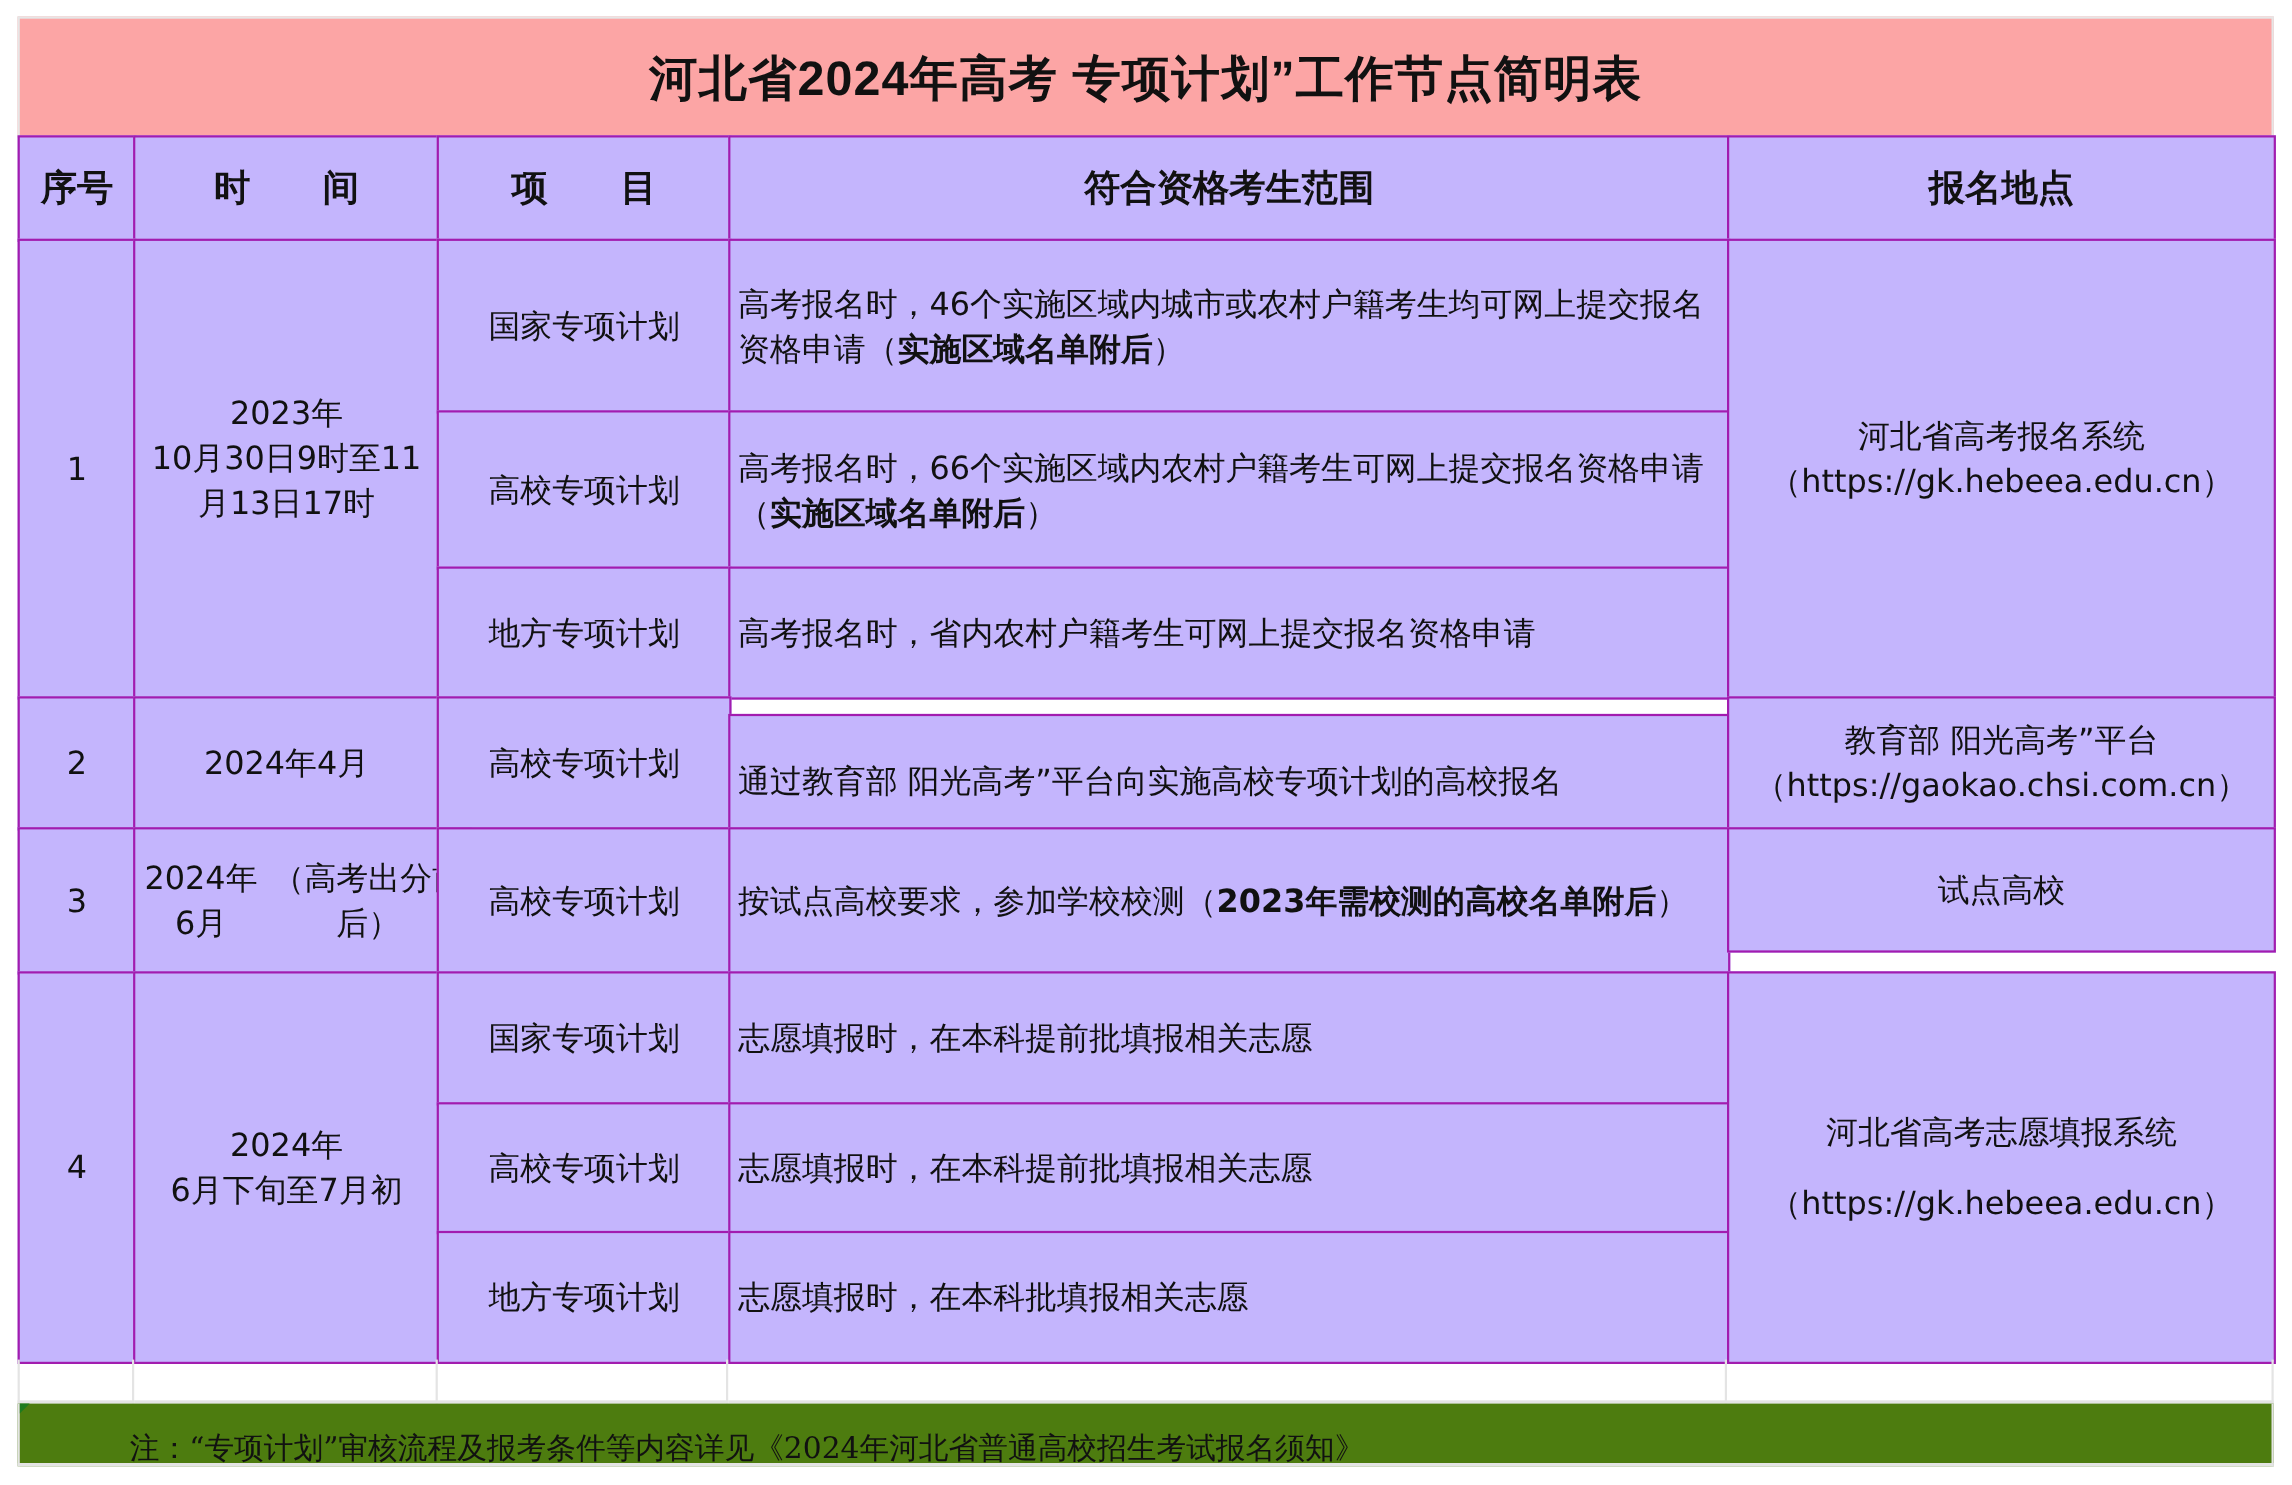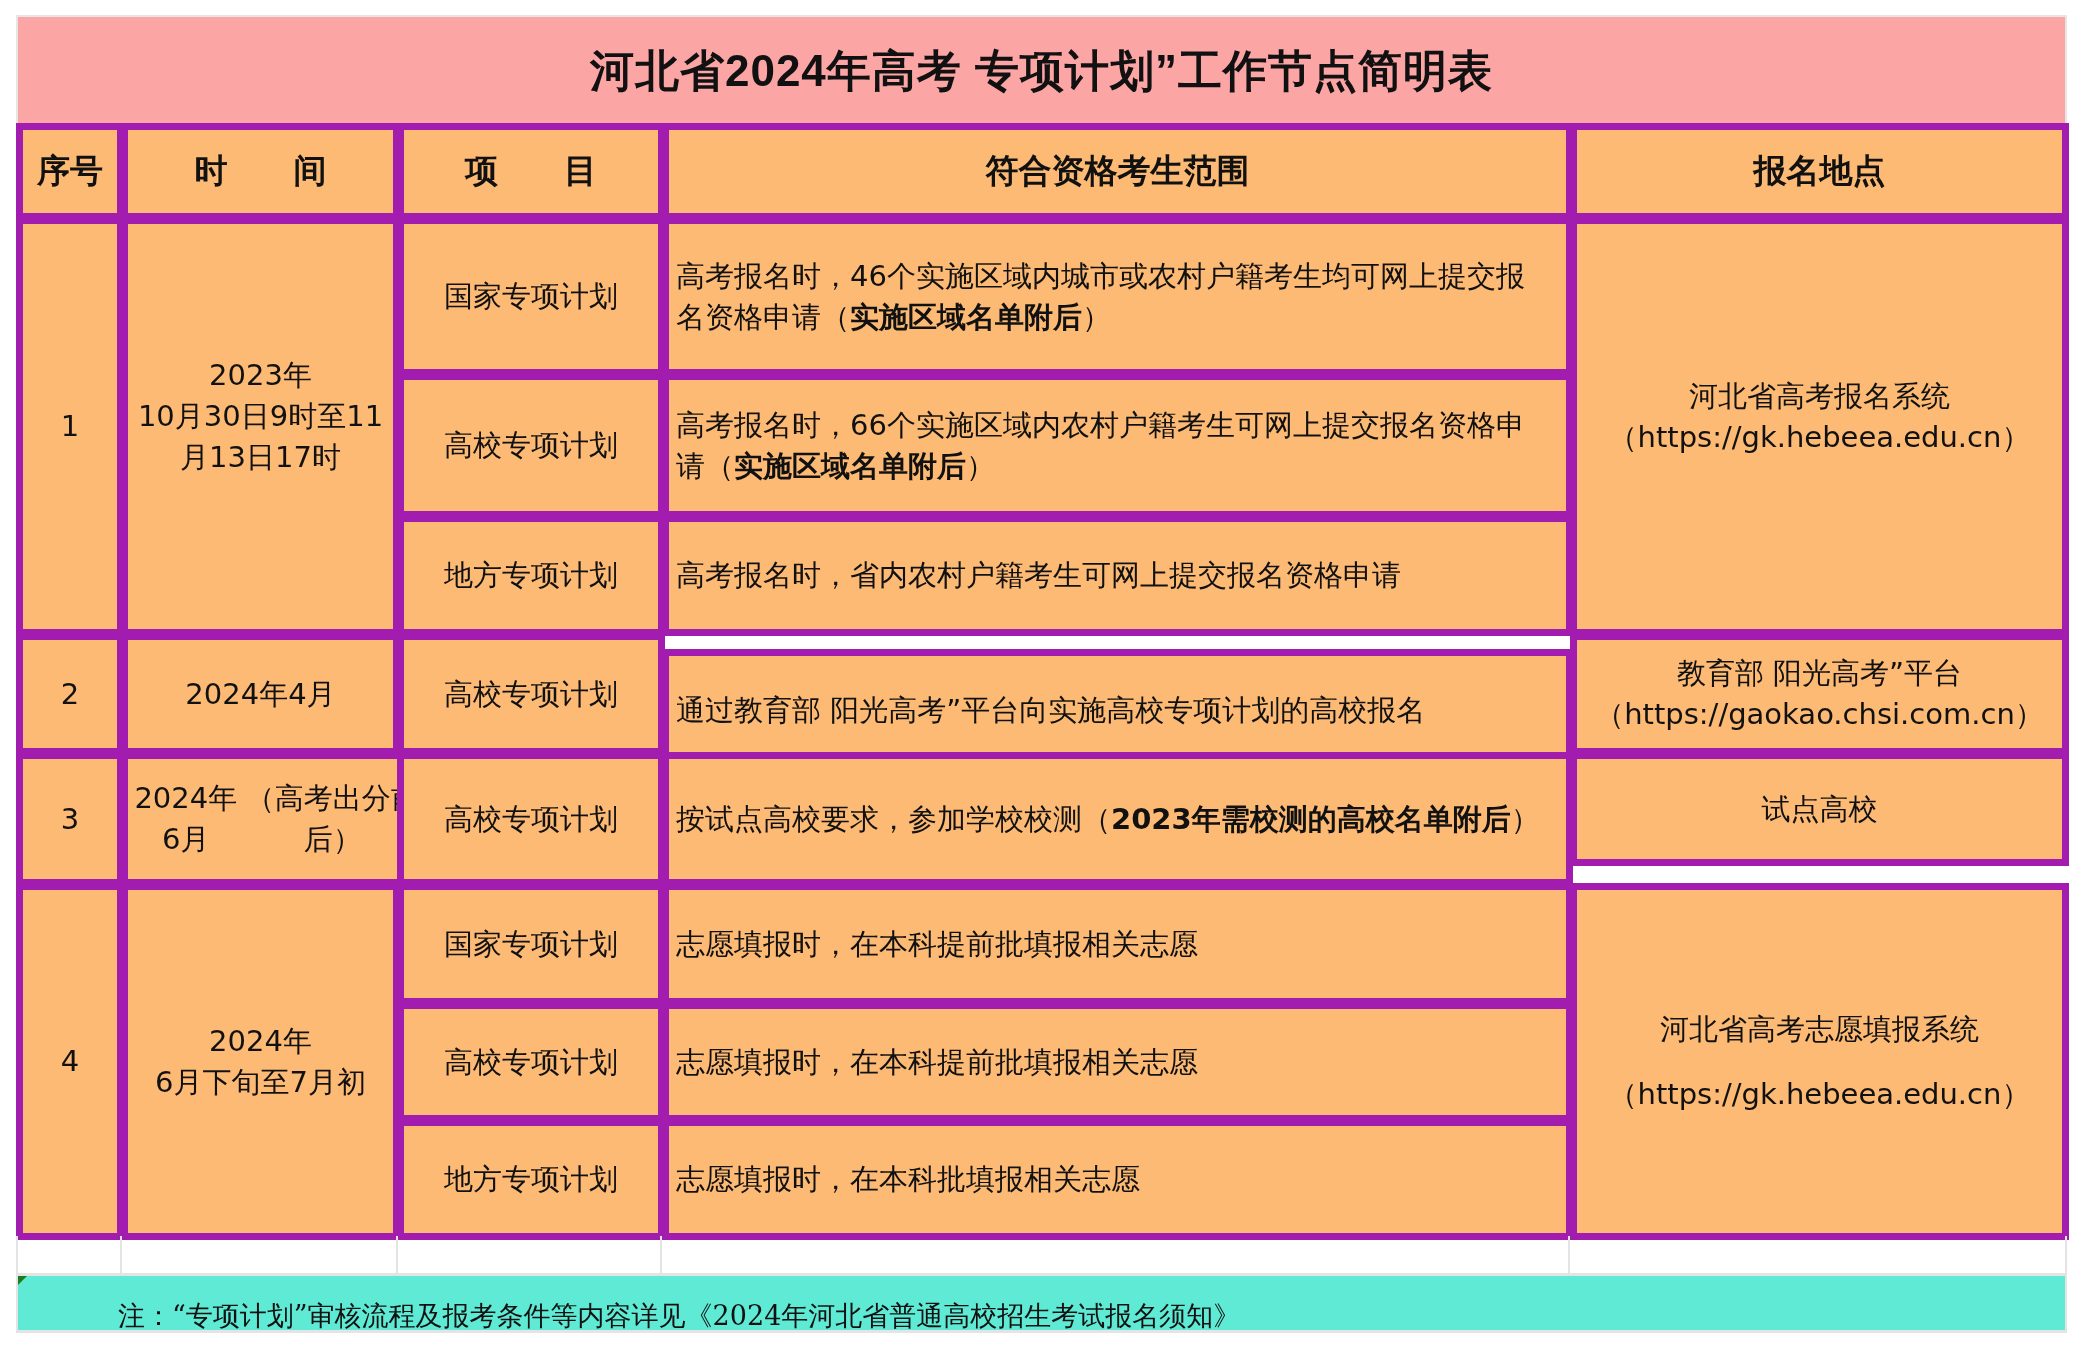--- a/index.html
+++ b/index.html
@@ -4,32 +4,32 @@
 <style>
   html, body { margin: 0; padding: 0; background: #ffffff; }
   body { width: 2084px; height: 1350px; position: relative; overflow: hidden;
          font-family: "DejaVu Sans", "Liberation Sans", sans-serif; color: #111; }
   .abs { position: absolute; box-sizing: border-box; }
   .title-row { left: 16px; top: 15px; width: 2051px; height: 110px;
                border: 2px solid #e6e6e6; border-bottom: none; background: #fca5a5;
                display: flex; align-items: center; justify-content: center; }
   .title { font-size: 44px; font-weight: bold; letter-spacing: 1px; color: #111;
            font-family: "Liberation Sans", "DejaVu Sans", sans-serif; }
-  .cell { position: absolute; box-sizing: border-box; border: 7px solid #a21caf;
+  .cell { position: absolute; box-sizing: border-box; border: 2px solid #a21caf;
           display: flex; align-items: center; justify-content: center; text-align: center;
-          background: #fdba74; }
+          background: #c4b5fd; }
   .hdr { font-size: 33px; font-weight: bold; }
   .body-txt { font-size: 29px; line-height: 41px; }
   .left-txt { justify-content: flex-start; text-align: left; padding-left: 7px; padding-right: 20px; }
   .b { font-weight: bold; }
   .grid-row { position: absolute; top: 1236px; height: 40px; box-sizing: border-box;
               border-right: 2px solid #e4e4e4; border-bottom: 3px solid #e4e4e4; }
   .note-row { left: 16px; top: 1276px; width: 2051px; height: 57px;
               border-left: 2px solid #e4e4e4; border-right: 2px solid #e4e4e4;
-              border-bottom: 3px solid #e4e4e4; background:#5eead4; }
+              border-bottom: 3px solid #e4e4e4; background:#4d7c0f; }
   .note { position: absolute; left: 100px; top: 22px; font-size: 27px; white-space: nowrap;
           font-family: "DejaVu Serif", "Liberation Serif", serif; color:#111; }
   .tri { position: absolute; left: 0; top: 0; width: 0; height: 0;
          border-top: 9px solid #1e7b1e; border-right: 9px solid transparent; }
   .line { display:block; }
 </style>
 </head>
 <body>
 
 <div class="abs title-row">

